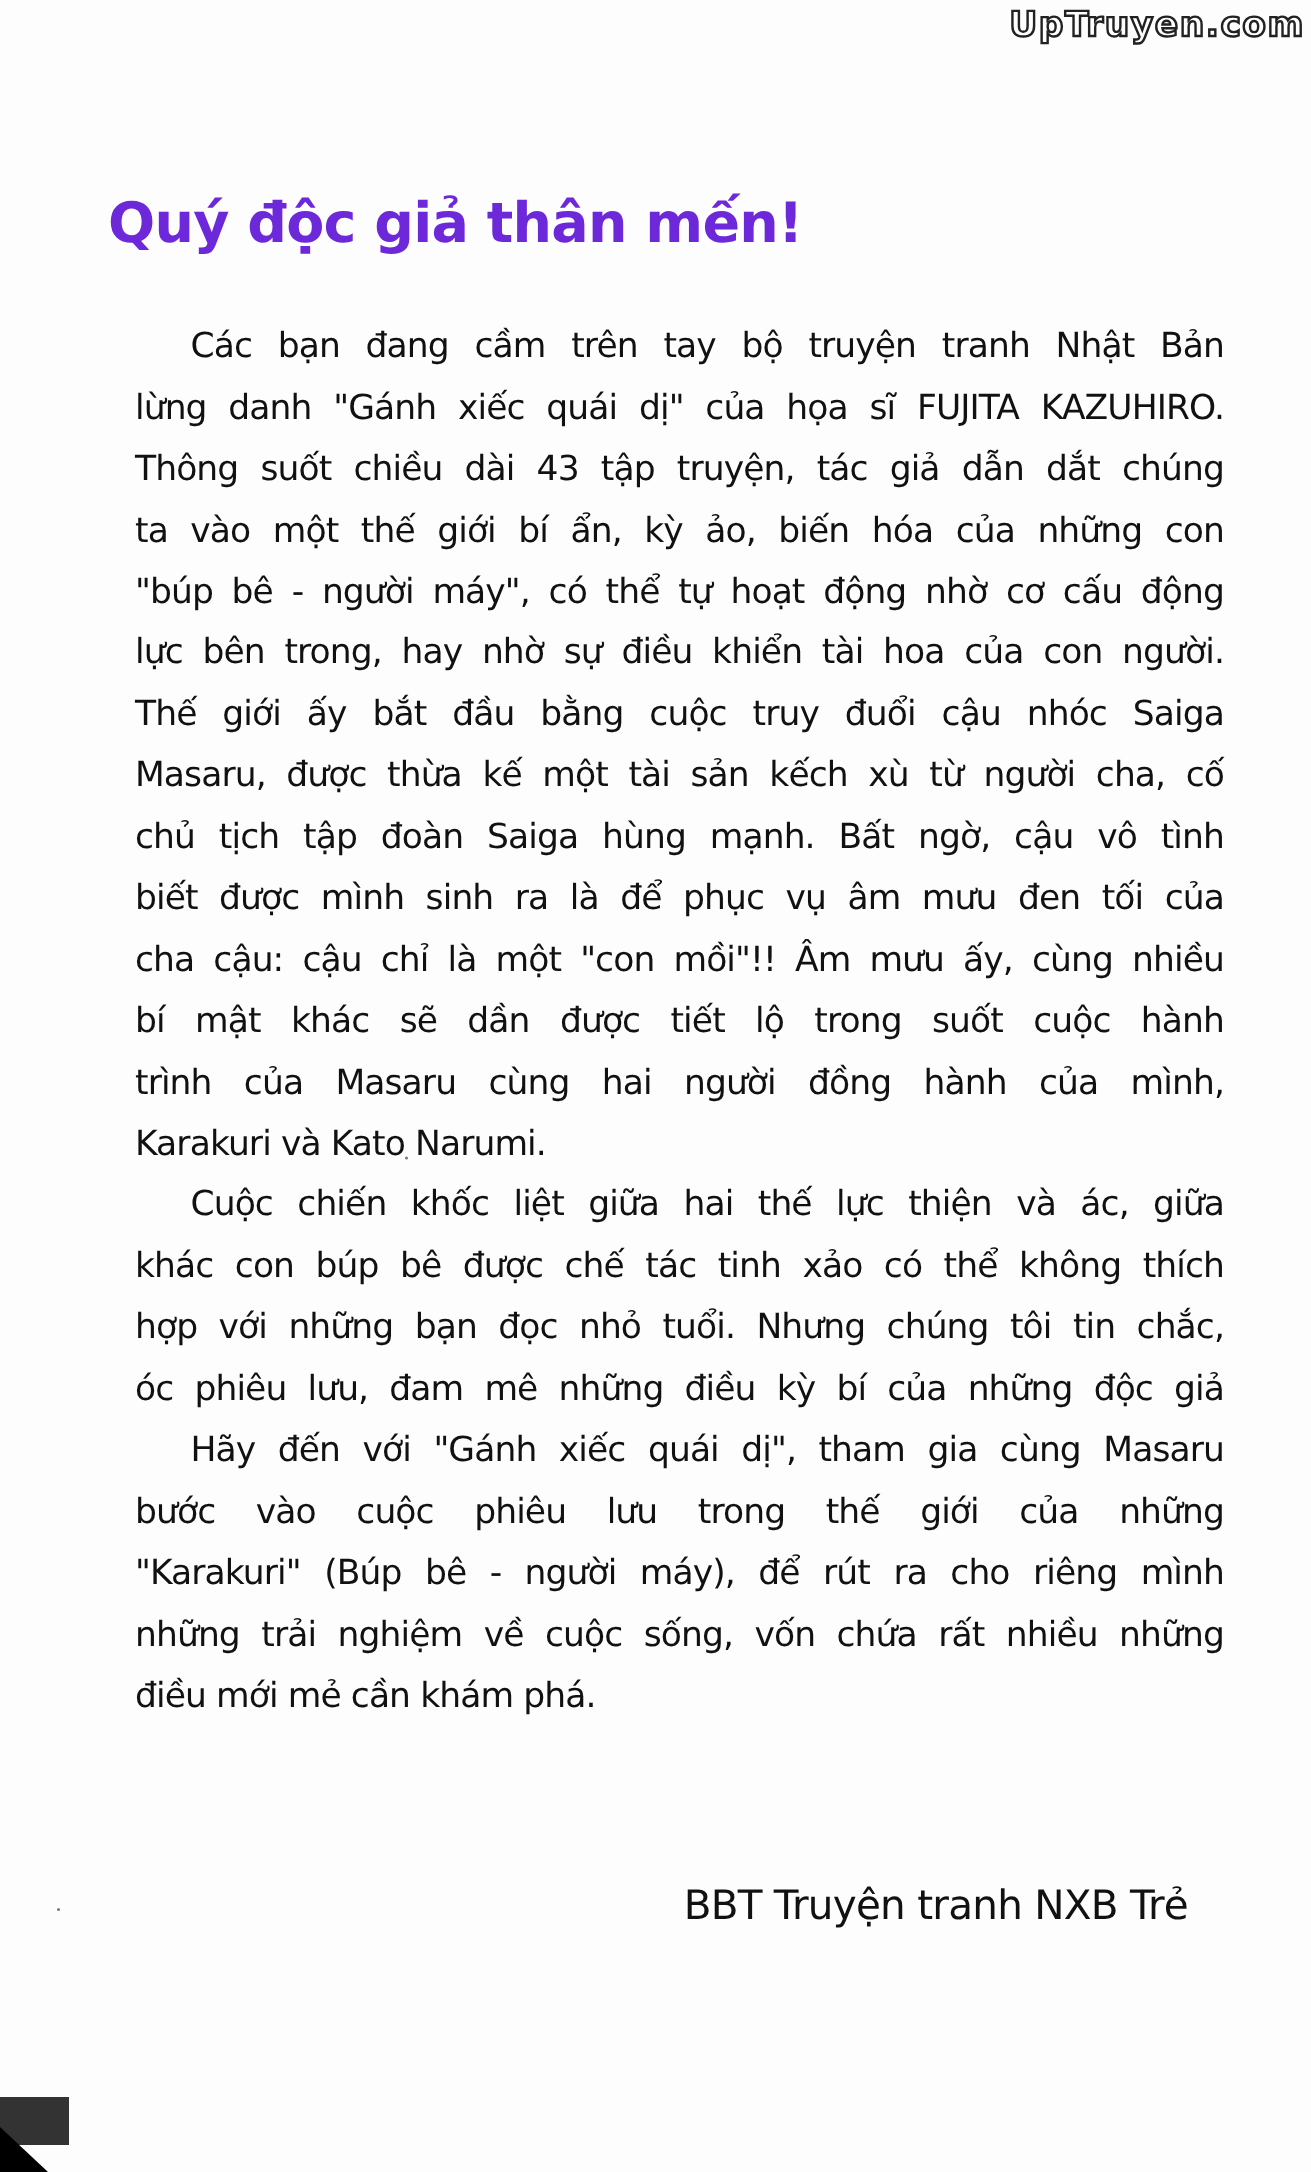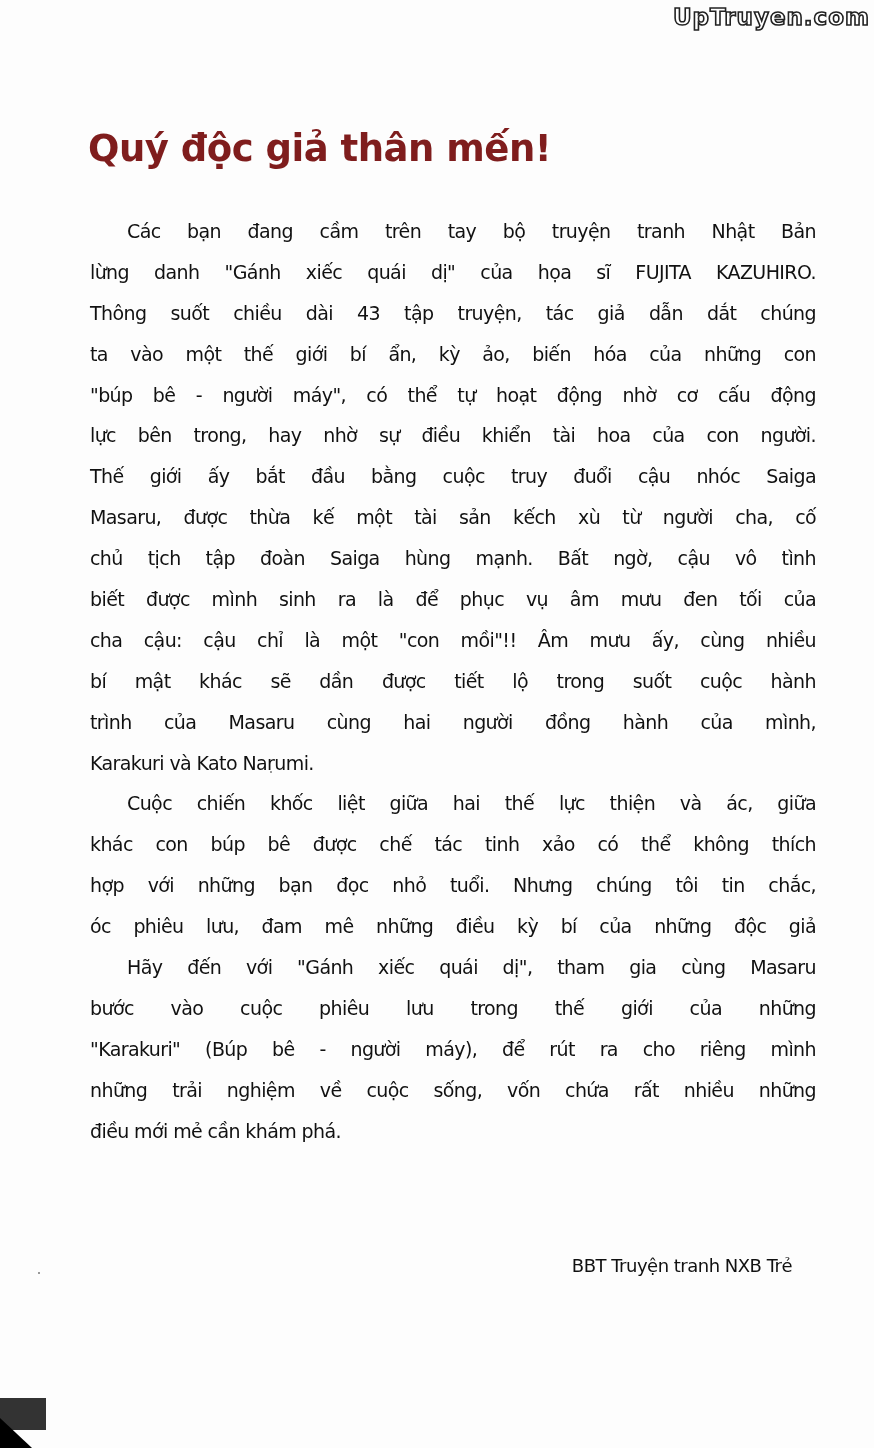--- a/index.html
+++ b/index.html
@@ -8,33 +8,33 @@
       background: #fdfdfd; position: relative;
       font-family: "DejaVu Sans", sans-serif; color: #111;
     }
     .watermark {
       position: absolute; right: 4px; top: 4px;
       font-family: "DejaVu Sans", sans-serif; font-weight: bold;
       font-size: 23px; letter-spacing: 1px; color: #fff;
       -webkit-text-stroke: 1.6px #222;
     }
     .title {
-      position: absolute; left: 88px; top: 127px;
-      font-size: 37px; font-weight: bold; letter-spacing: -0.5px; color: #7f1d1d;
+      position: absolute; left: 72px; top: 127px;
+      font-size: 37px; font-weight: bold; letter-spacing: -0.5px; color: #6d28d9;
     }
     .body-text {
       position: absolute; left: 90px; top: 211px; width: 726px;
-      font-size: 19px; line-height: 40.9px; letter-spacing: -0.6px;
+      font-size: 23px; line-height: 40.9px; letter-spacing: -0.6px;
     }
     .line { white-space: nowrap; height: 40.9px; }
     .line.just { text-align: justify; text-align-last: justify; }
     .indent { padding-left: 37px; }
     .signature {
       position: absolute; right: 82px; top: 1255px;
-      font-size: 18px; letter-spacing: -0.5px;
+      font-size: 27px; letter-spacing: -0.5px;
     }
     .corner-mark {
       position: absolute; left: 0; top: 1398px; width: 46px; height: 32px;
       background: #333;
     }
     .corner-tri {
       position: absolute; left: 0; top: 1418px; width: 0; height: 0;
       border-left: 32px solid #000; border-top: 30px solid transparent;
     }
     .speck { position: absolute; width: 2px; height: 2px; background: #777; border-radius: 1px; }

